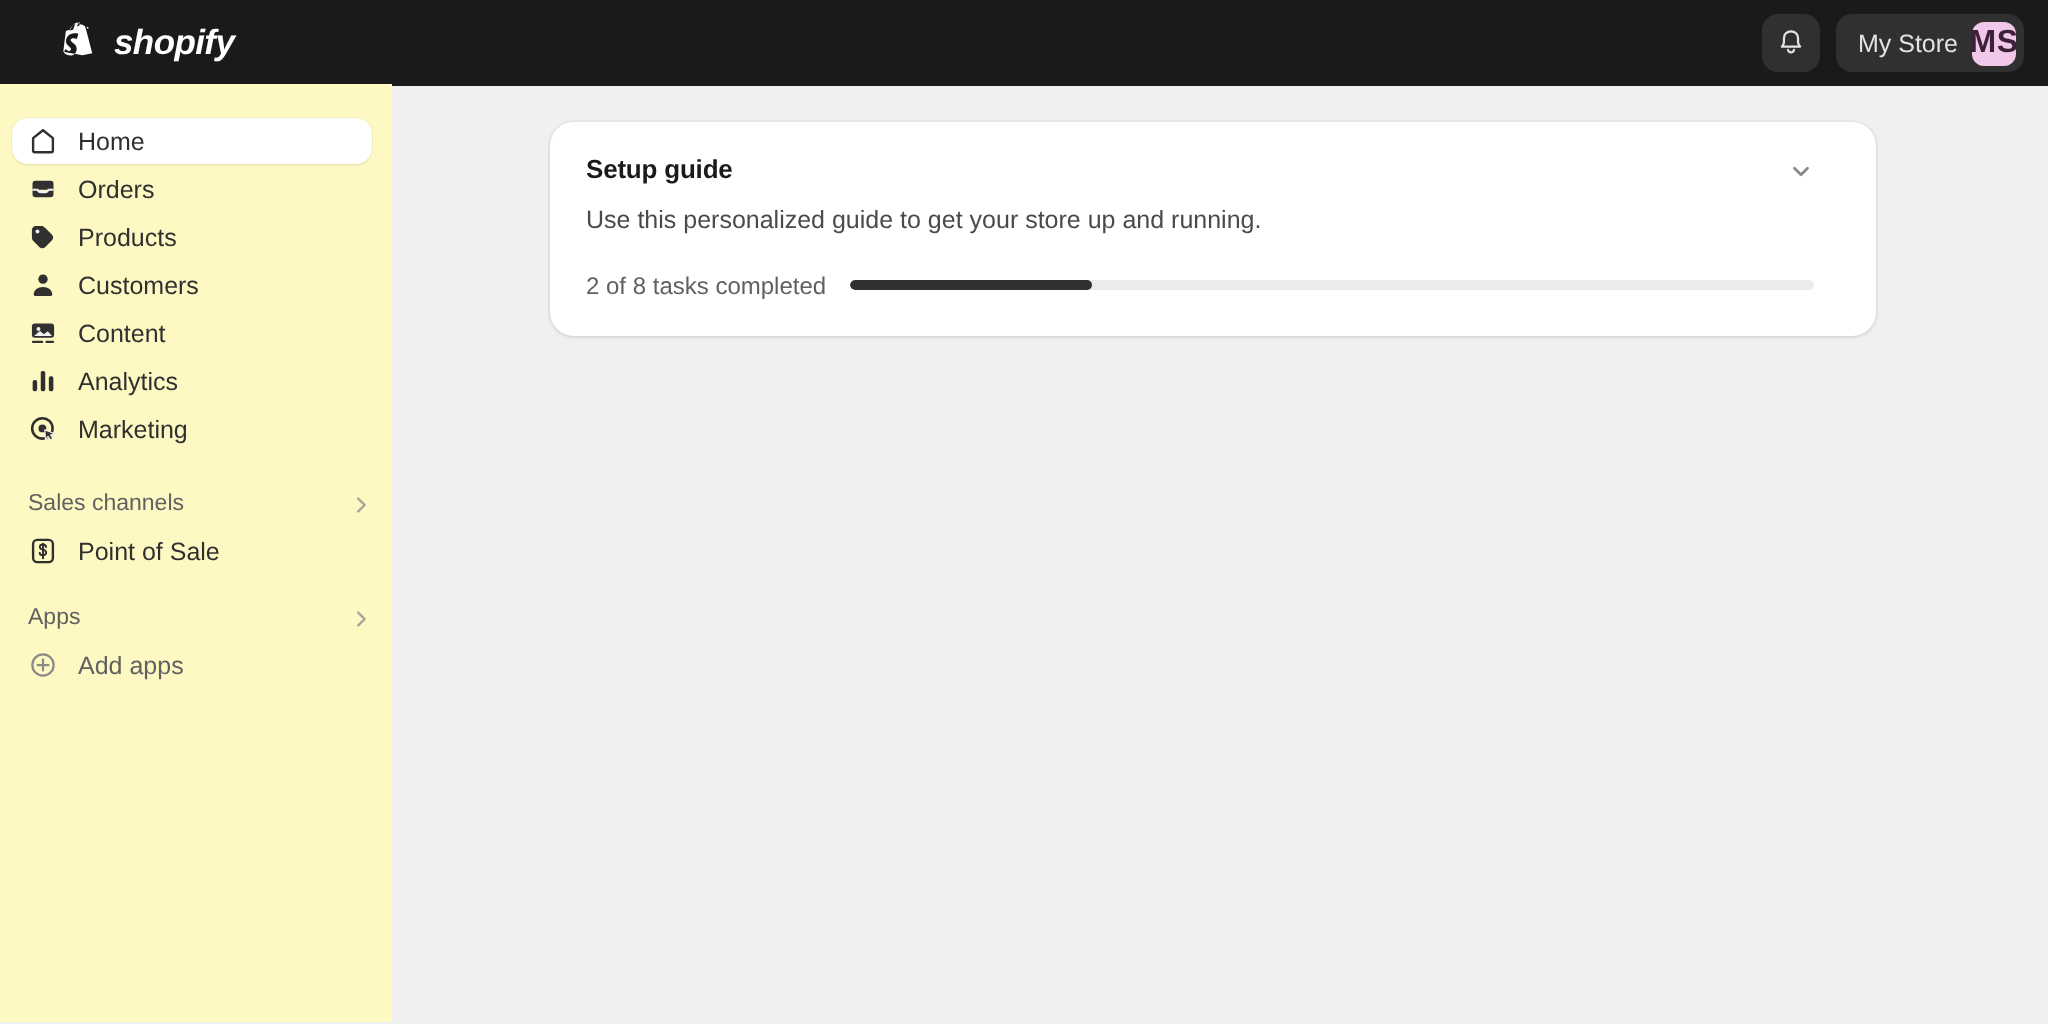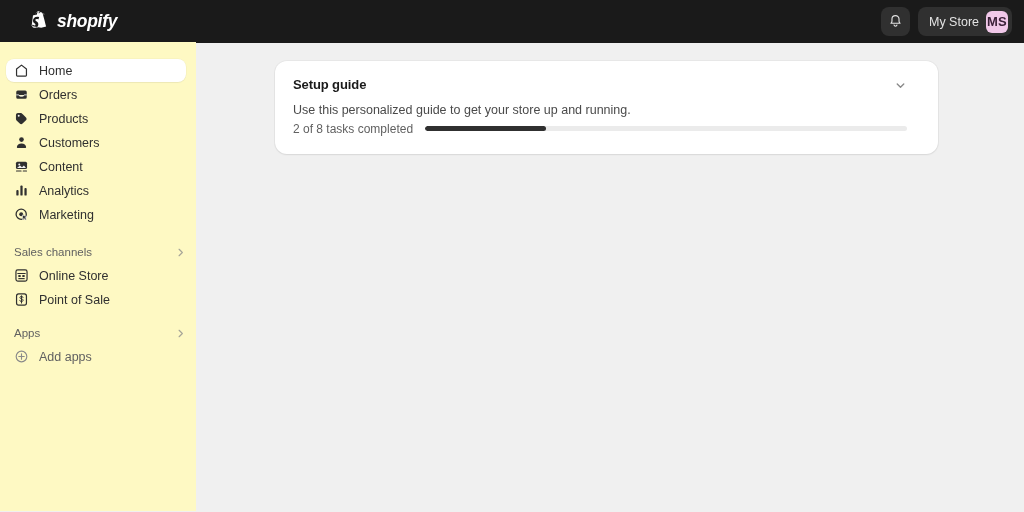--- a/index.html
+++ b/index.html
@@ -117,21 +117,21 @@
     font-size: 12.5px;
     white-space: nowrap;
   }
   .avatar {
     width: 22px;
     height: 22px;
     border-radius: 6px;
     display: flex;
     align-items: center;
     justify-content: center;
-    font-size: 13px;
+    font-size: 16px;
     font-weight: 600;
     color: #3c2139;
     letter-spacing: 0.2px;
   }
 
   
   .sidebar {
     position: absolute;
     top: 42px;
     left: 0;
@@ -227,21 +227,21 @@
   .collapse-btn svg { width: 13px; height: 13px; }
 
   .card-desc {
     margin-top: 6px;
     font-size: 12.5px;
     color: #4a4a4a;
     line-height: 1.35;
   }
 
   .progress-row {
-    margin-top: 3px;
+    margin-top: 17px;
     display: flex;
     align-items: center;
     gap: 12px;
   }
   .progress-label {
     font-size: 12px;
     color: #616161;
     white-space: nowrap;
   }
   .progress-track {
@@ -363,30 +363,20 @@
 
     <div class="spacer-lg"></div>
 
     <div class="section-head">
       <span>Sales channels</span>
       <svg class="chev" viewBox="0 0 12 12">
         <polyline points="4.5,2.5 8,6 4.5,9.5" fill="none" stroke="#8a8a8a" stroke-width="1.3" stroke-linecap="round" stroke-linejoin="round"></polyline>
       </svg>
     </div>
 
-    <div class="nav-item">
-      <svg class="nav-icon" viewBox="0 0 20 20">
-        <rect x="2.6" y="2.6" width="14.8" height="14.8" rx="2.4" fill="none" stroke="#303030" stroke-width="1.6"></rect>
-        <path d="M5 7.2h10" stroke="#303030" stroke-width="1.4" stroke-linecap="round"></path>
-        <rect x="5.8" y="9.4" width="3.1" height="2.6" fill="#303030"></rect>
-        <rect x="11.1" y="9.4" width="3.1" height="2.6" fill="#303030"></rect>
-        <rect x="5.8" y="13.4" width="8.4" height="1.5" fill="#303030"></rect>
-      </svg>
-      <span>Online Store</span>
-    </div>
 
     <div class="nav-item">
       <svg class="nav-icon" viewBox="0 0 20 20">
         <rect x="3.4" y="2.6" width="13.2" height="14.8" rx="2.8" fill="none" stroke="#303030" stroke-width="1.6"></rect>
         <path d="M10 5.2v9.6" stroke="#303030" stroke-width="1.3" stroke-linecap="round"></path>
         <path d="M12 7.4c0-1-1-1.7-2.1-1.7S7.9 6.3 7.9 7.3s.8 1.5 2 1.8c1.3.3 2.2.8 2.2 1.9s-1 1.8-2.2 1.8-2.1-.7-2.1-1.7" fill="none" stroke="#303030" stroke-width="1.3" stroke-linecap="round"></path>
       </svg>
       <span>Point of Sale</span>
     </div>
 

